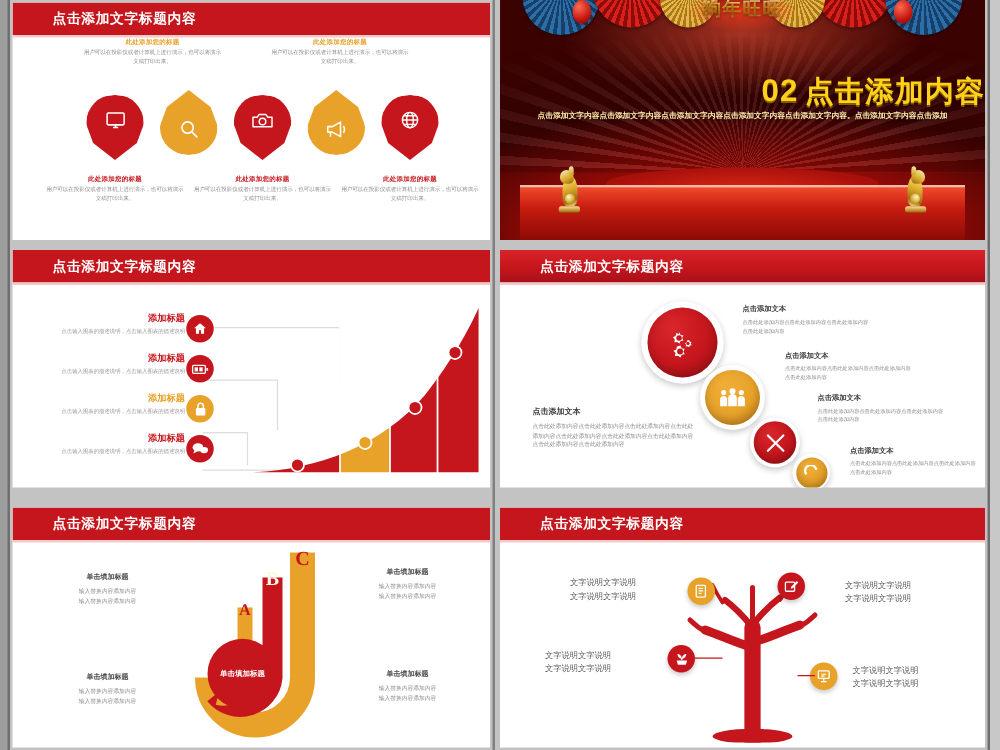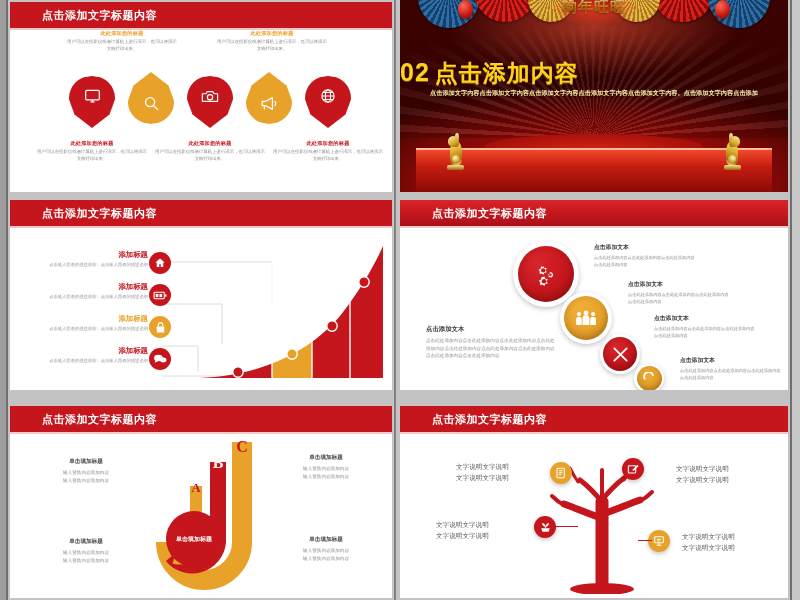--- a/index.html
+++ b/index.html
@@ -58,21 +58,21 @@
   .lantern{position:absolute;width:15px;height:19px;border-radius:50%;
      background:radial-gradient(circle at 34% 30%,#ff6a52,#c2140d 62%,#7d0705);box-shadow:0 1px 3px rgba(0,0,0,.5);}
   .emblem{position:absolute;left:50%;top:-2px;transform:translateX(-50%);
      font-size:15px;font-weight:bold;letter-spacing:1px;
      background:linear-gradient(180deg,#fff3bf 0%,#f0c227 38%,#b9801a 72%,#f6dd8e 100%);
      -webkit-background-clip:text;background-clip:text;color:transparent;
      text-shadow:0 1px 2px rgba(90,20,0,.55);white-space:nowrap;}
   .emb-burst{position:absolute;left:50%;top:-4px;transform:translateX(-50%);
      width:90px;height:30px;border-radius:50%;
      background:radial-gradient(ellipse at 50% 40%,rgba(255,60,30,.85),rgba(160,12,6,0) 70%);}
-  .ptitle{position:absolute;left:0;right:0;top:58px;text-align:left;
+  .ptitle{position:absolute;left:0;right:0;top:58px;text-align:right;
      font-size:23px;font-weight:bold;letter-spacing:1px;color:#ffd219;
      text-shadow:0 1px 0 #8a5a00, 0 2px 6px rgba(0,0,0,.55);white-space:nowrap;}
   .ptitle .num{font-size:25px;margin-right:5px;}
   .psub{position:absolute;left:30px;right:30px;top:88px;text-align:center;
      font-size:6.2px;line-height:1.7;color:#ffe9a8;font-weight:bold;
      text-shadow:0 1px 2px rgba(0,0,0,.6);}
   .stage-base{position:absolute;left:4%;right:4%;bottom:0;height:42px;
      background:linear-gradient(180deg,#f04a2a 0%,#c51c10 40%,#8c0a06 100%);
      border-top:2px solid #ffb9a2;}
   .stage-mid{position:absolute;left:16%;right:16%;bottom:14px;height:22px;

